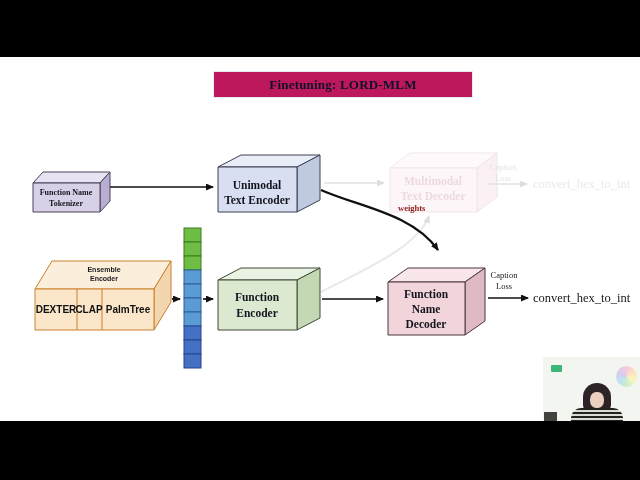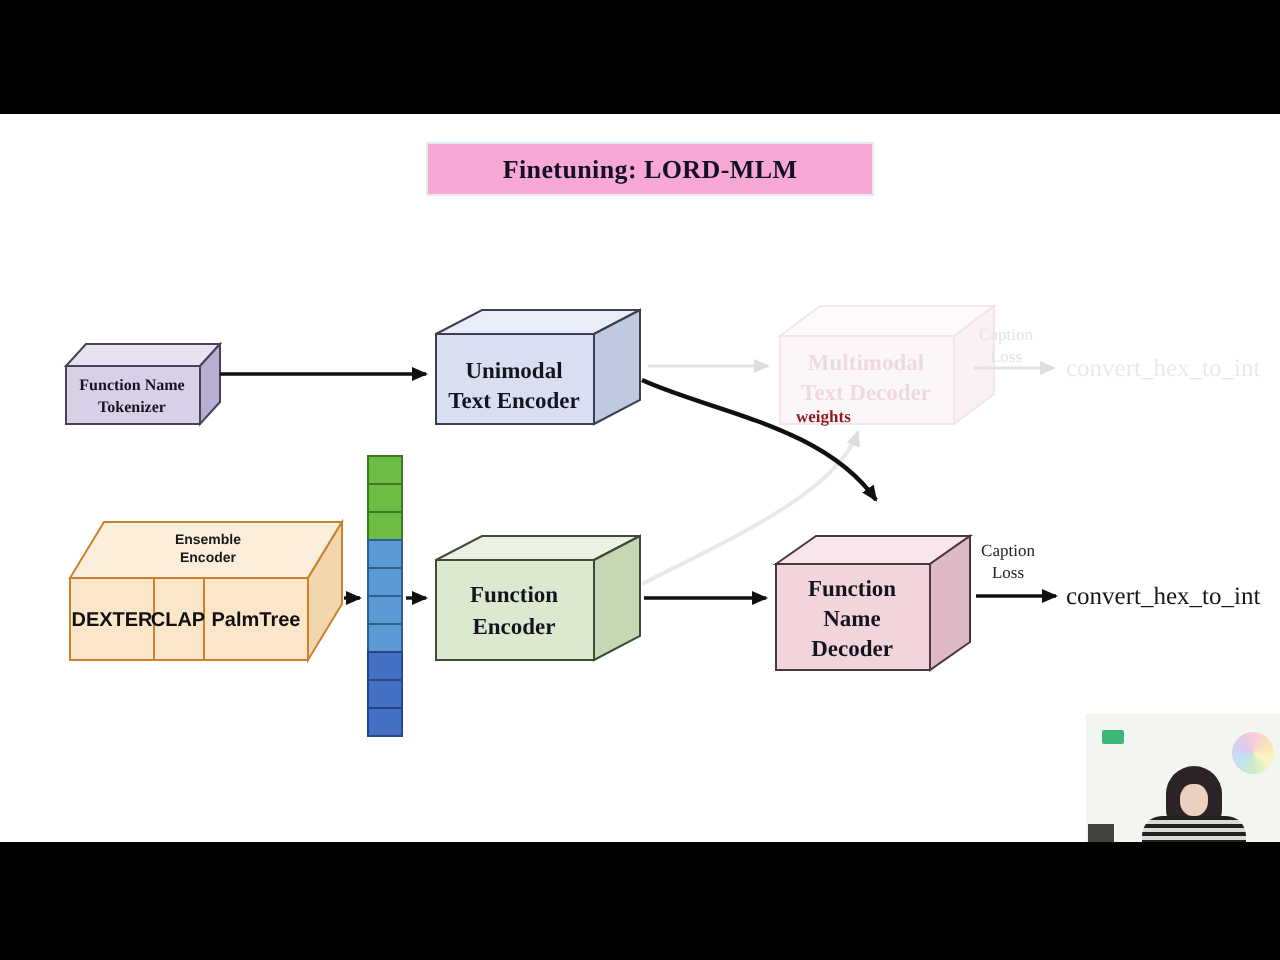--- a/index.html
+++ b/index.html
@@ -1,20 +1,20 @@
 <!DOCTYPE html>
 <html><head>
 <meta charset="utf-8">
 <style>
   html,body { margin:0; padding:0; background:#000; }
   .stage { position:relative; width:640px; height:480px; background:#000; overflow:hidden;
            font-family:"Liberation Serif", serif; }
   .slide { position:absolute; left:0; top:57px; width:640px; height:364px; background:#ffffff; }
-  .title-box { position:absolute; left:213px; top:14px; width:224px; height:27px;
-               background:#f9a8d4; border:1px solid #e2eaf2; box-sizing:border-box;
+  .title-box { position:absolute; left:213px; top:14px; width:260px; height:27px;
+               background:#be185d; border:1px solid #e2eaf2; box-sizing:border-box;
                display:flex; align-items:center; justify-content:center;
                font:bold 13px "Liberation Serif", serif; color:#10102a; letter-spacing:.2px; }
   svg.diagram { position:absolute; left:0; top:0; display:block; }
 
   .t-box    { font:bold 11.5px "Liberation Serif", serif; fill:#14141f; }
   .t-small  { font:bold 8px "Liberation Serif", serif; fill:#14141f; }
   .t-ens    { font:bold 7px "Liberation Sans", sans-serif; fill:#1a1a1a; }
   .t-models { font:bold 10px "Liberation Sans", sans-serif; fill:#111111; }
   .t-cap    { font:8.5px "Liberation Serif", serif; fill:#222222; }
   .t-out    { font:12.5px "Liberation Serif", serif; fill:#181818; }

